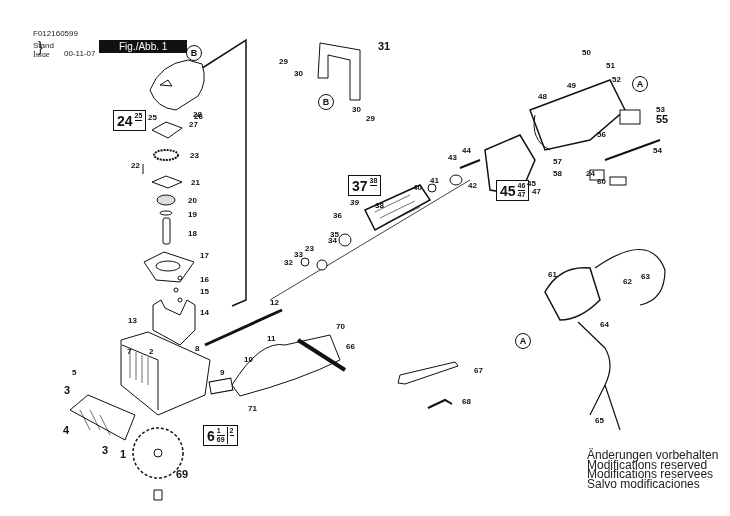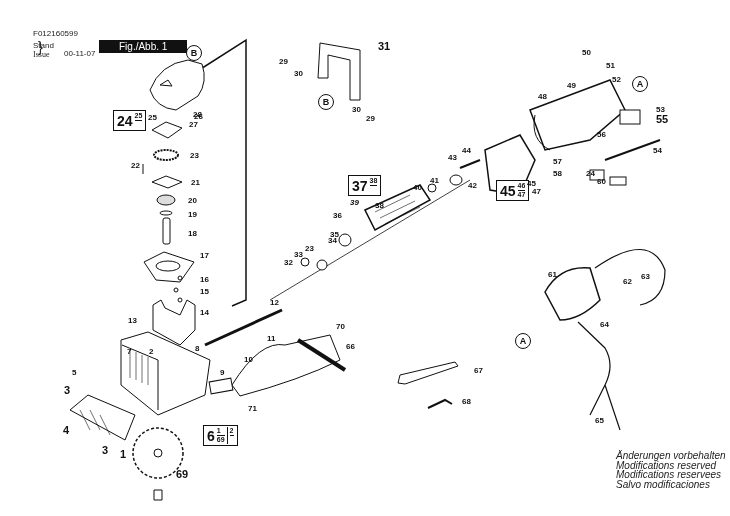--- a/index.html
+++ b/index.html
@@ -7,21 +7,21 @@
   .hdr { position:absolute; font-size:8px; color:#222; }
   .fig { position:absolute; left:99px; top:40px; background:#111; color:#fff; font-weight:normal; font-size:10px; padding:1px 20px;text-align:center; }
   .brace { position:absolute; font-size:14px; left:38px; top:39px; color:#222; }
   .lbl { position:absolute; font-size:8px; font-weight:bold; color:#111; }
   .lbl.big { font-size:11px; }
   .circ { position:absolute; width:14px; height:14px; border:1.5px solid #111; border-radius:50%; font-size:9px; font-weight:bold; display:flex; align-items:center; justify-content:center; background:#fff; }
   .box { position:absolute; border:1.5px solid #111; background:#fff; font-weight:bold; display:flex; align-items:center; padding:1px 3px; }
   .box .main { font-size:14px; }
   .box .frac { font-size:7px; display:flex; flex-direction:column; margin-left:2px; line-height:8px; }
   .box .frac span:first-child { border-bottom:1px solid #111; }
-  .note { position:absolute; left:616px; top:451px; font-size:10px; line-height:9.5px; color:#222;font-style:italic; }
+  .note { position:absolute; left:587px; top:451px; font-size:12px; line-height:9.5px; color:#222; }
   svg.draw { position:absolute; left:0; top:0; }
 </style>
 </head>
 <body>
 
 <div class="hdr" style="left:33px;top:29px;">F012160599</div>
 <div class="hdr" style="left:33px;top:41px;">Stand</div>
 <div class="hdr" style="left:33px;top:50px;font-family:Liberation Serif, serif;">Issue</div>
 <div class="brace">}</div>
 <div class="hdr" style="left:64px;top:49px;">00-11-07</div>

